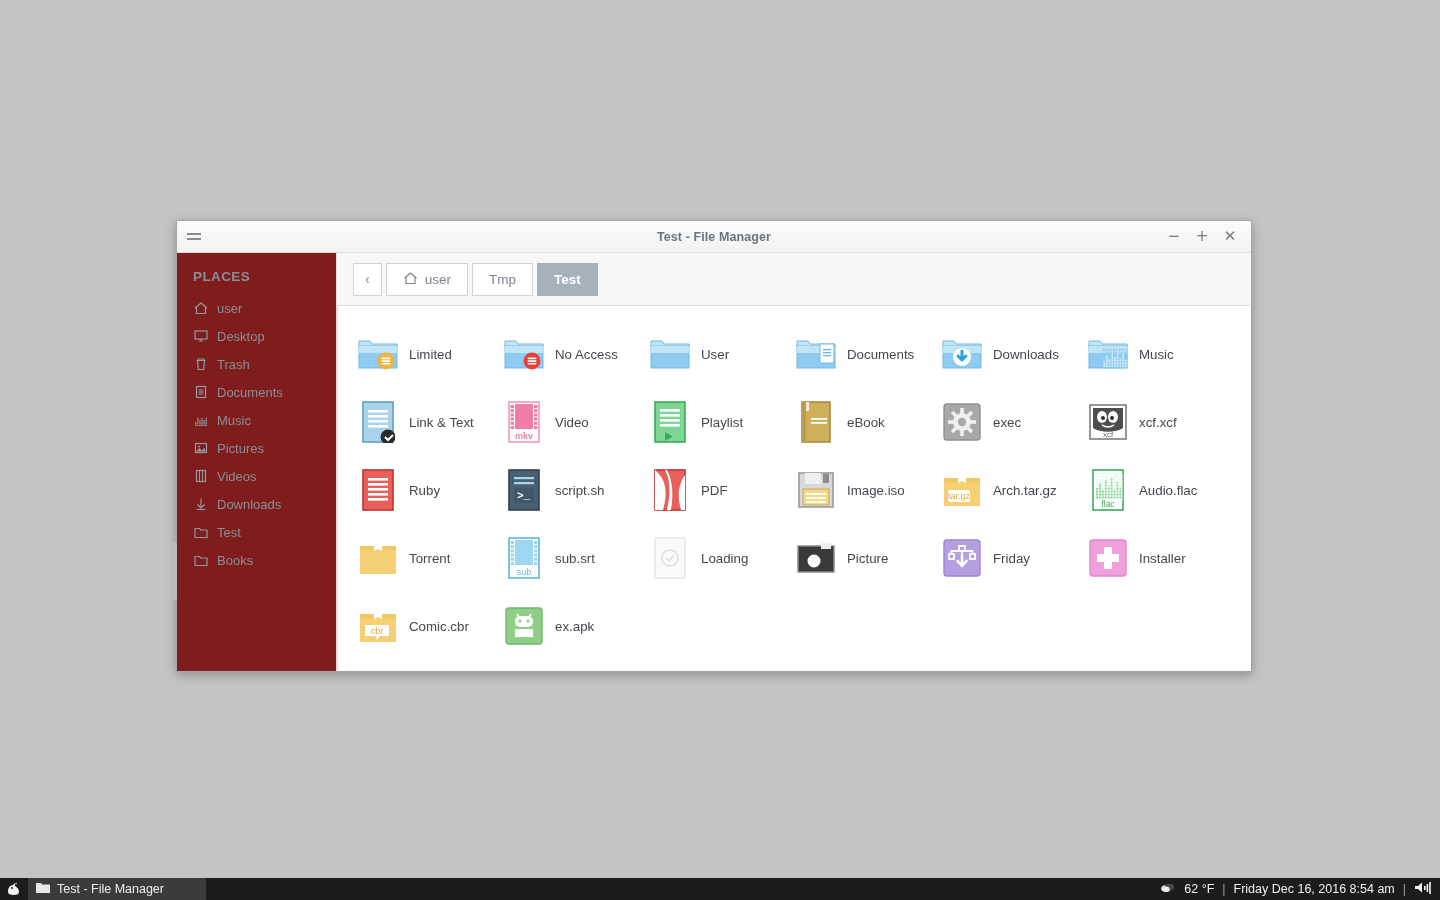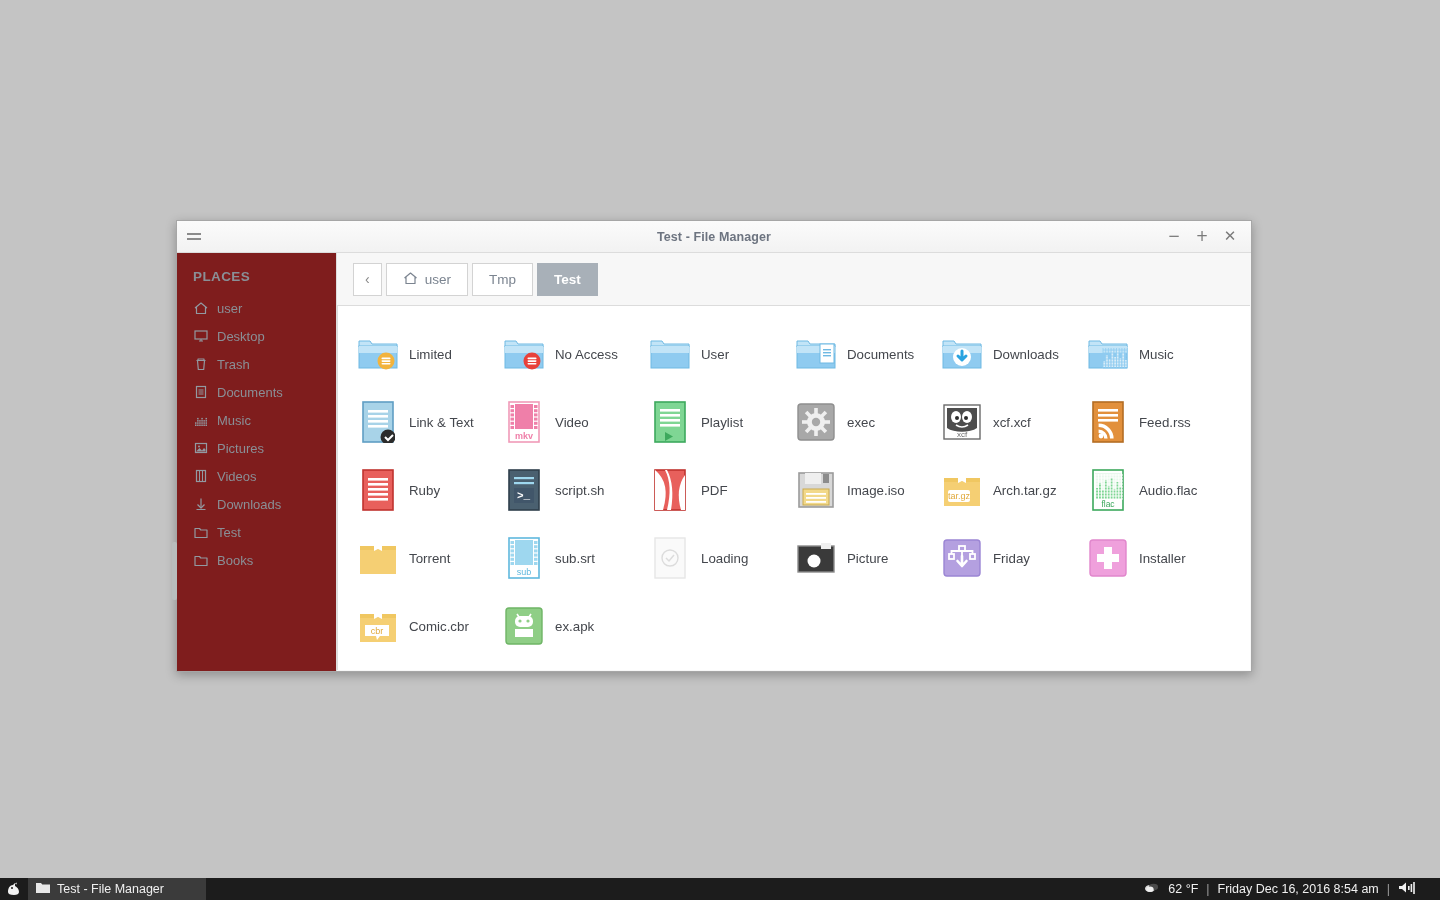--- a/index.html
+++ b/index.html
@@ -114,21 +114,21 @@
     position:absolute; left:0; bottom:0; width:1440px; height:22px;
     background:#1c1c1c; display:flex; align-items:center;
     color:#e6e6e6; font-size:12.5px;
   }
   #menu-btn { width:28px; height:22px; display:flex; align-items:center; justify-content:center; cursor:pointer;}
   #task-item {
     display:flex; align-items:center; gap:7px; height:22px;
     background:#3b3b3b; padding:0 10px 0 8px; cursor:pointer; min-width:160px;
   }
   #task-item .tlabel { font-size:12.5px; color:#f0f0f0; }
-  #tray { margin-left:auto; display:flex; align-items:center; gap:8px; padding-right:24px;}
+  #tray { margin-left:auto; display:flex; align-items:center; gap:8px; padding-right:8px;}
   #tray .sep { color:#9a9a9a; }
   #tray .t { font-size:12.5px; color:#f0f0f0; }
 </style>
 </head>
 <body>
 
 <div id="desktop"></div>
 
 <div id="window">
 
@@ -423,20 +423,32 @@
                   <rect x="7" y="13" width="20" height="2.6" fill="#fff"></rect>
                   <rect x="7" y="18" width="20" height="2.6" fill="#fff"></rect>
                   <rect x="7" y="23" width="20" height="2.6" fill="#fff"></rect>
                   <path d="M12 31l8 4.5-8 4.5z" fill="#3da95d"></path>
                 </svg>
               </span>
               <span class="label">Playlist</span>
             </div>
             <div class="cell">
               <span class="ico">
+                <svg width="34" height="42" viewBox="0 0 34 42">
+                  <rect x="3" y="1" width="28" height="40" fill="#cfae5c" stroke="#a98c3c" stroke-width="1.6"></rect>
+                  <rect x="3" y="1" width="4" height="40" fill="#bb9c4e"></rect>
+                  <rect x="7" y="1" width="3" height="9" fill="#f2ecd8"></rect>
+                  <rect x="12" y="17" width="16" height="1.8" fill="#fff"></rect>
+                  <rect x="12" y="21" width="16" height="1.8" fill="#fff"></rect>
+                </svg>
+              </span>
+              <span class="label">eBook</span>
+            </div>
+            <div class="cell">
+              <span class="ico">
                 <svg width="38" height="38" viewBox="0 0 38 38">
                   <rect x="1" y="1" width="36" height="36" rx="3" fill="#a8a8a8" stroke="#8f8f8f" stroke-width="1.4"></rect>
                   <g fill="#efefef">
                     <circle cx="19" cy="19" r="9"></circle>
                     <rect x="17.2" y="5" width="3.6" height="8" transform="rotate(0 19 19)"></rect>
                     <rect x="17.2" y="5" width="3.6" height="8" transform="rotate(45 19 19)"></rect>
                     <rect x="17.2" y="5" width="3.6" height="8" transform="rotate(90 19 19)"></rect>
                     <rect x="17.2" y="5" width="3.6" height="8" transform="rotate(135 19 19)"></rect>
                     <rect x="17.2" y="5" width="3.6" height="8" transform="rotate(180 19 19)"></rect>
                     <rect x="17.2" y="5" width="3.6" height="8" transform="rotate(225 19 19)"></rect>
@@ -455,36 +467,20 @@
                   <path d="M4 4h30v20c-7 5-23 5-30 0z" fill="#4d4d4d"></path>
                   <ellipse cx="13" cy="13" rx="5" ry="6" fill="#fff"></ellipse>
                   <ellipse cx="24" cy="13" rx="5" ry="6" fill="#fff"></ellipse>
                   <circle cx="14" cy="14" r="2" fill="#2b2b2b"></circle>
                   <circle cx="23" cy="14" r="2" fill="#2b2b2b"></circle>
                   <path d="M13 21q6 4 12 0" stroke="#fff" stroke-width="1.6" fill="none"></path>
                   <text x="19" y="33" font-size="8" font-family="Liberation Sans, sans-serif" fill="#6a6a6a" text-anchor="middle">xcf</text>
                 </svg>
               </span>
               <span class="label">xcf.xcf</span>
-            </div>
-            <div class="cell">
-              <span class="ico">
-                <svg width="34" height="42" viewBox="0 0 34 42">
-                  <rect x="2" y="1" width="30" height="40" fill="#e2903c" stroke="#b46d23" stroke-width="1.6"></rect>
-                  <rect x="7" y="8" width="20" height="2.6" fill="#fff"></rect>
-                  <rect x="7" y="13" width="20" height="2.6" fill="#fff"></rect>
-                  <rect x="7" y="18" width="20" height="2.6" fill="#fff"></rect>
-                  <g fill="#fff">
-                    <circle cx="10" cy="35" r="2.4"></circle>
-                    <path d="M7.6 28.5a9 9 0 019 9h-3.4a5.6 5.6 0 00-5.6-5.6z"></path>
-                    <path d="M7.6 22.5a15 15 0 0115 15h-3.6a11.4 11.4 0 00-11.4-11.4z"></path>
-                  </g>
-                </svg>
-              </span>
-              <span class="label">Feed.rss</span>
             </div>
             <div class="cell">
               <span class="ico">
                 <svg width="34" height="42" viewBox="0 0 34 42">
                   <rect x="2" y="1" width="30" height="40" fill="#e8605c" stroke="#c0332f" stroke-width="1.6"></rect>
                   <rect x="7" y="9" width="20" height="2.6" fill="#fff"></rect>
                   <rect x="7" y="14" width="20" height="2.6" fill="#fff"></rect>
                   <rect x="7" y="19" width="20" height="2.6" fill="#fff"></rect>
                   <rect x="7" y="24" width="20" height="2.6" fill="#fff"></rect>
                   <rect x="7" y="29" width="20" height="2.6" fill="#fff"></rect>

